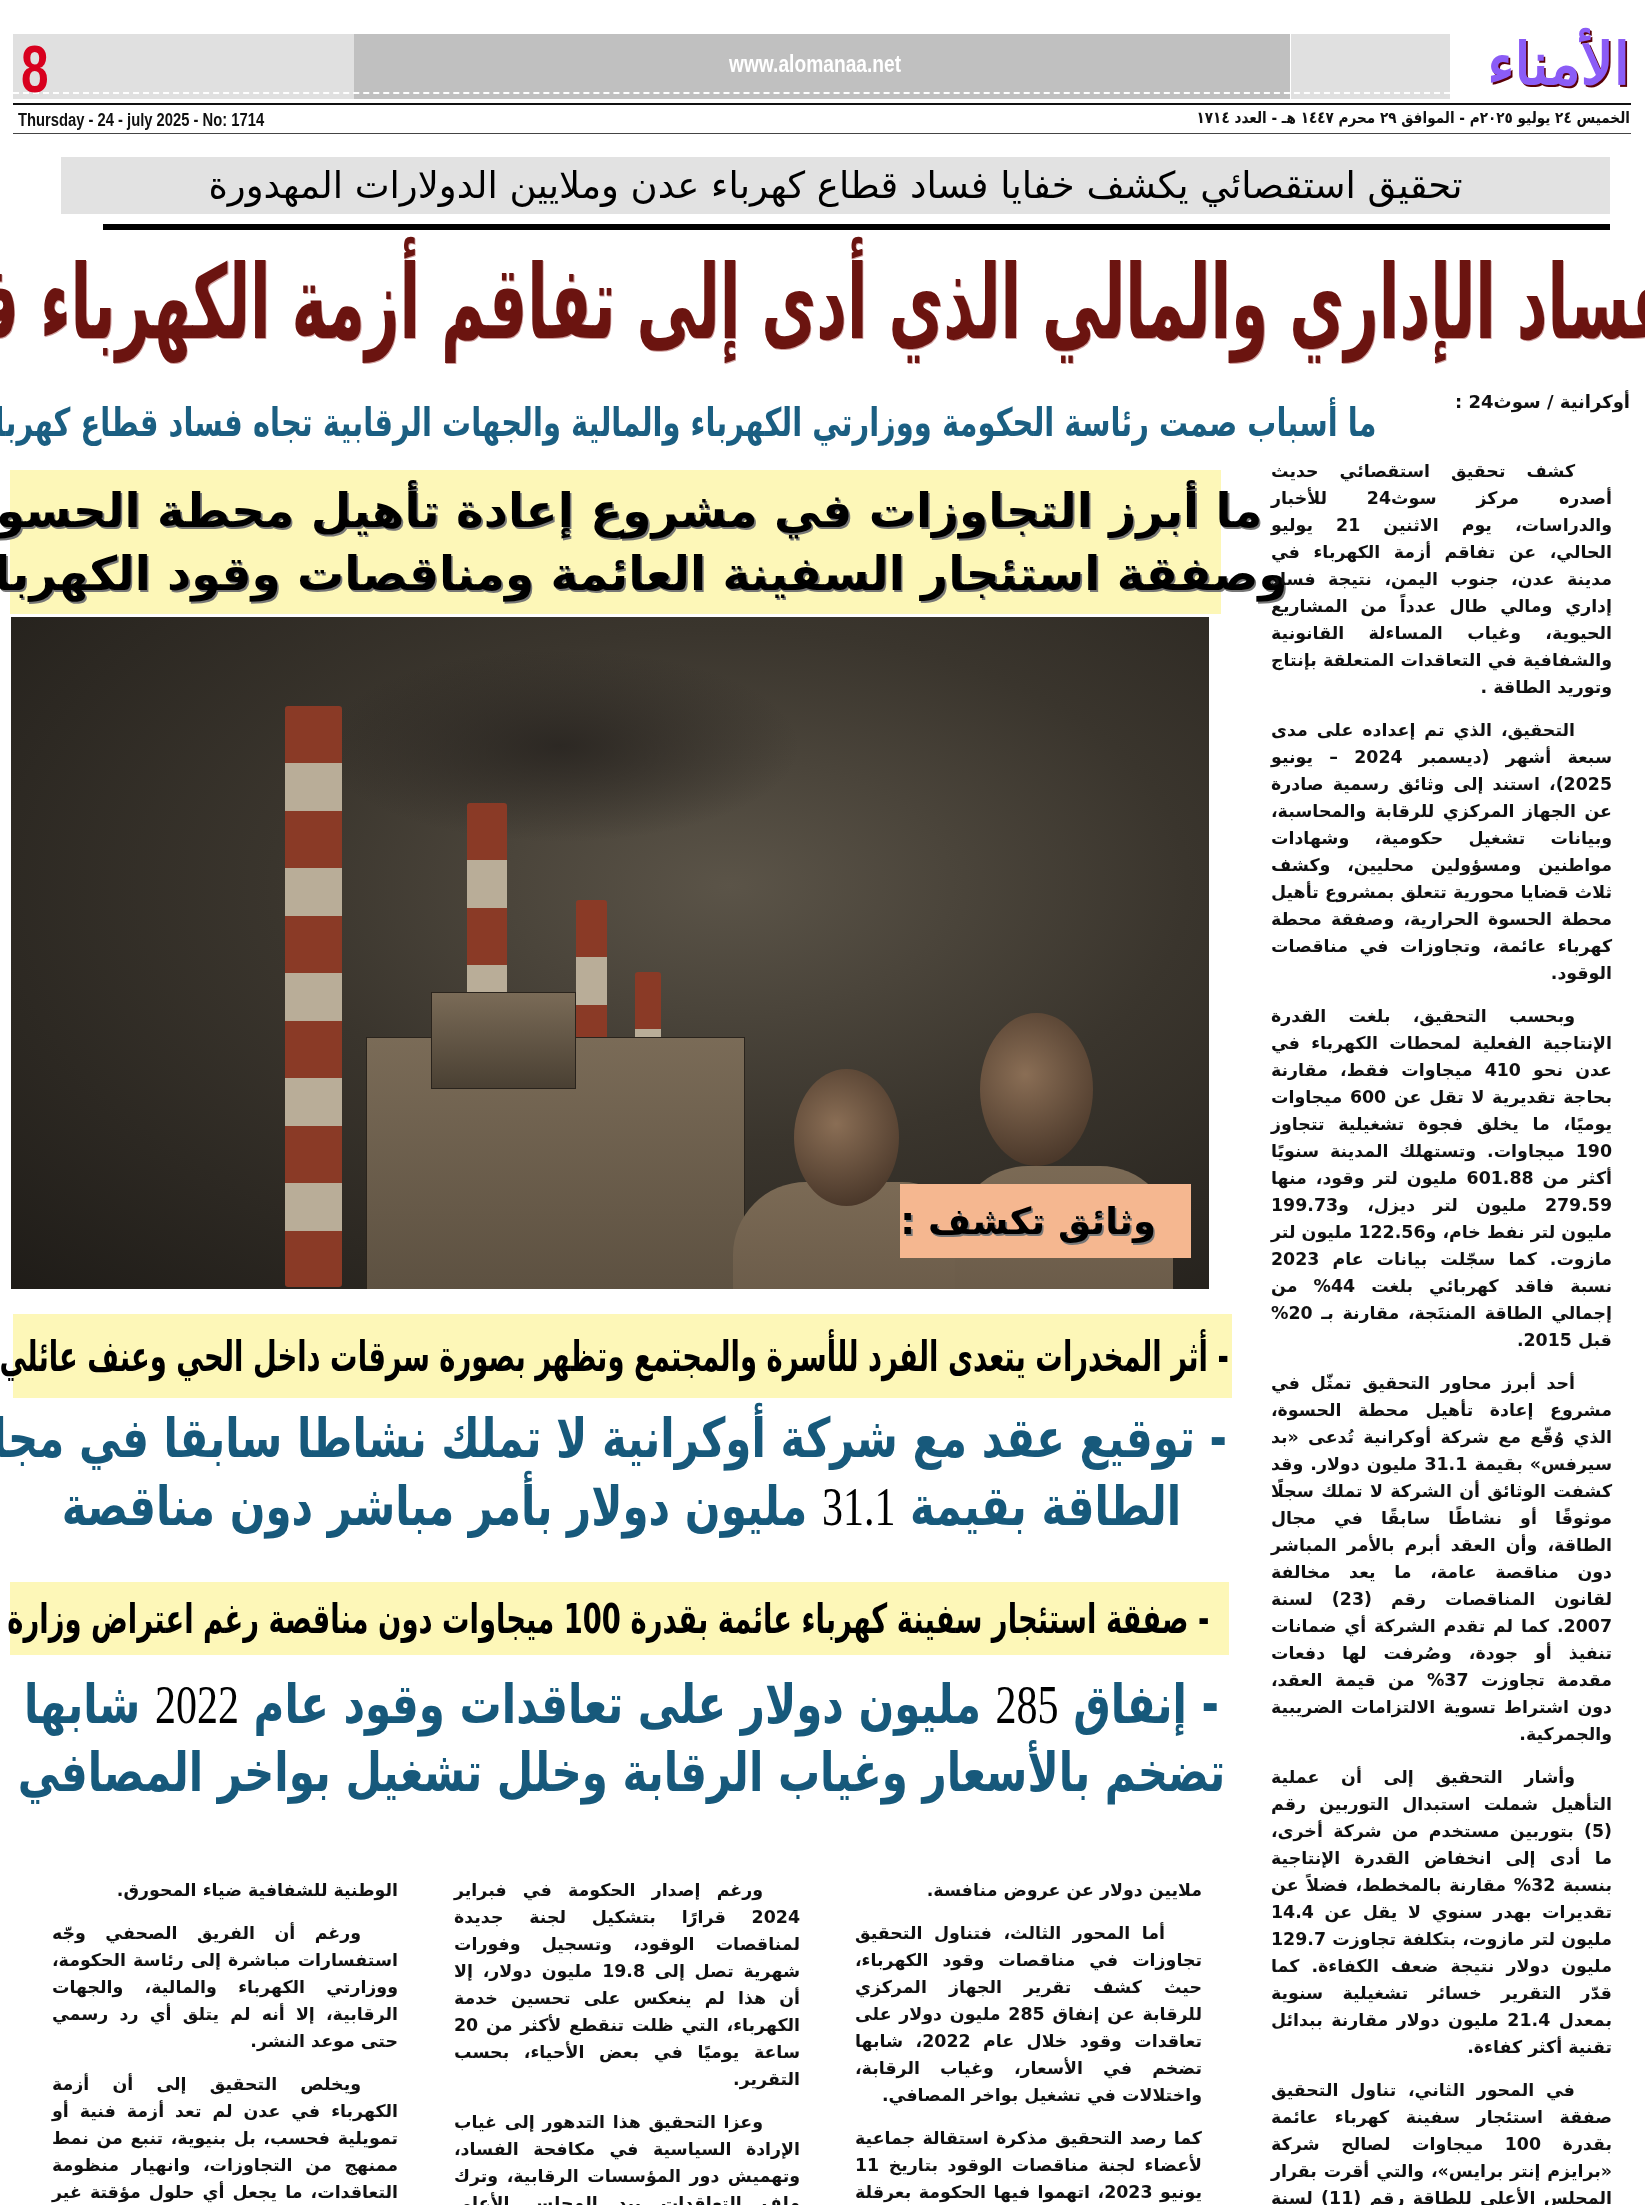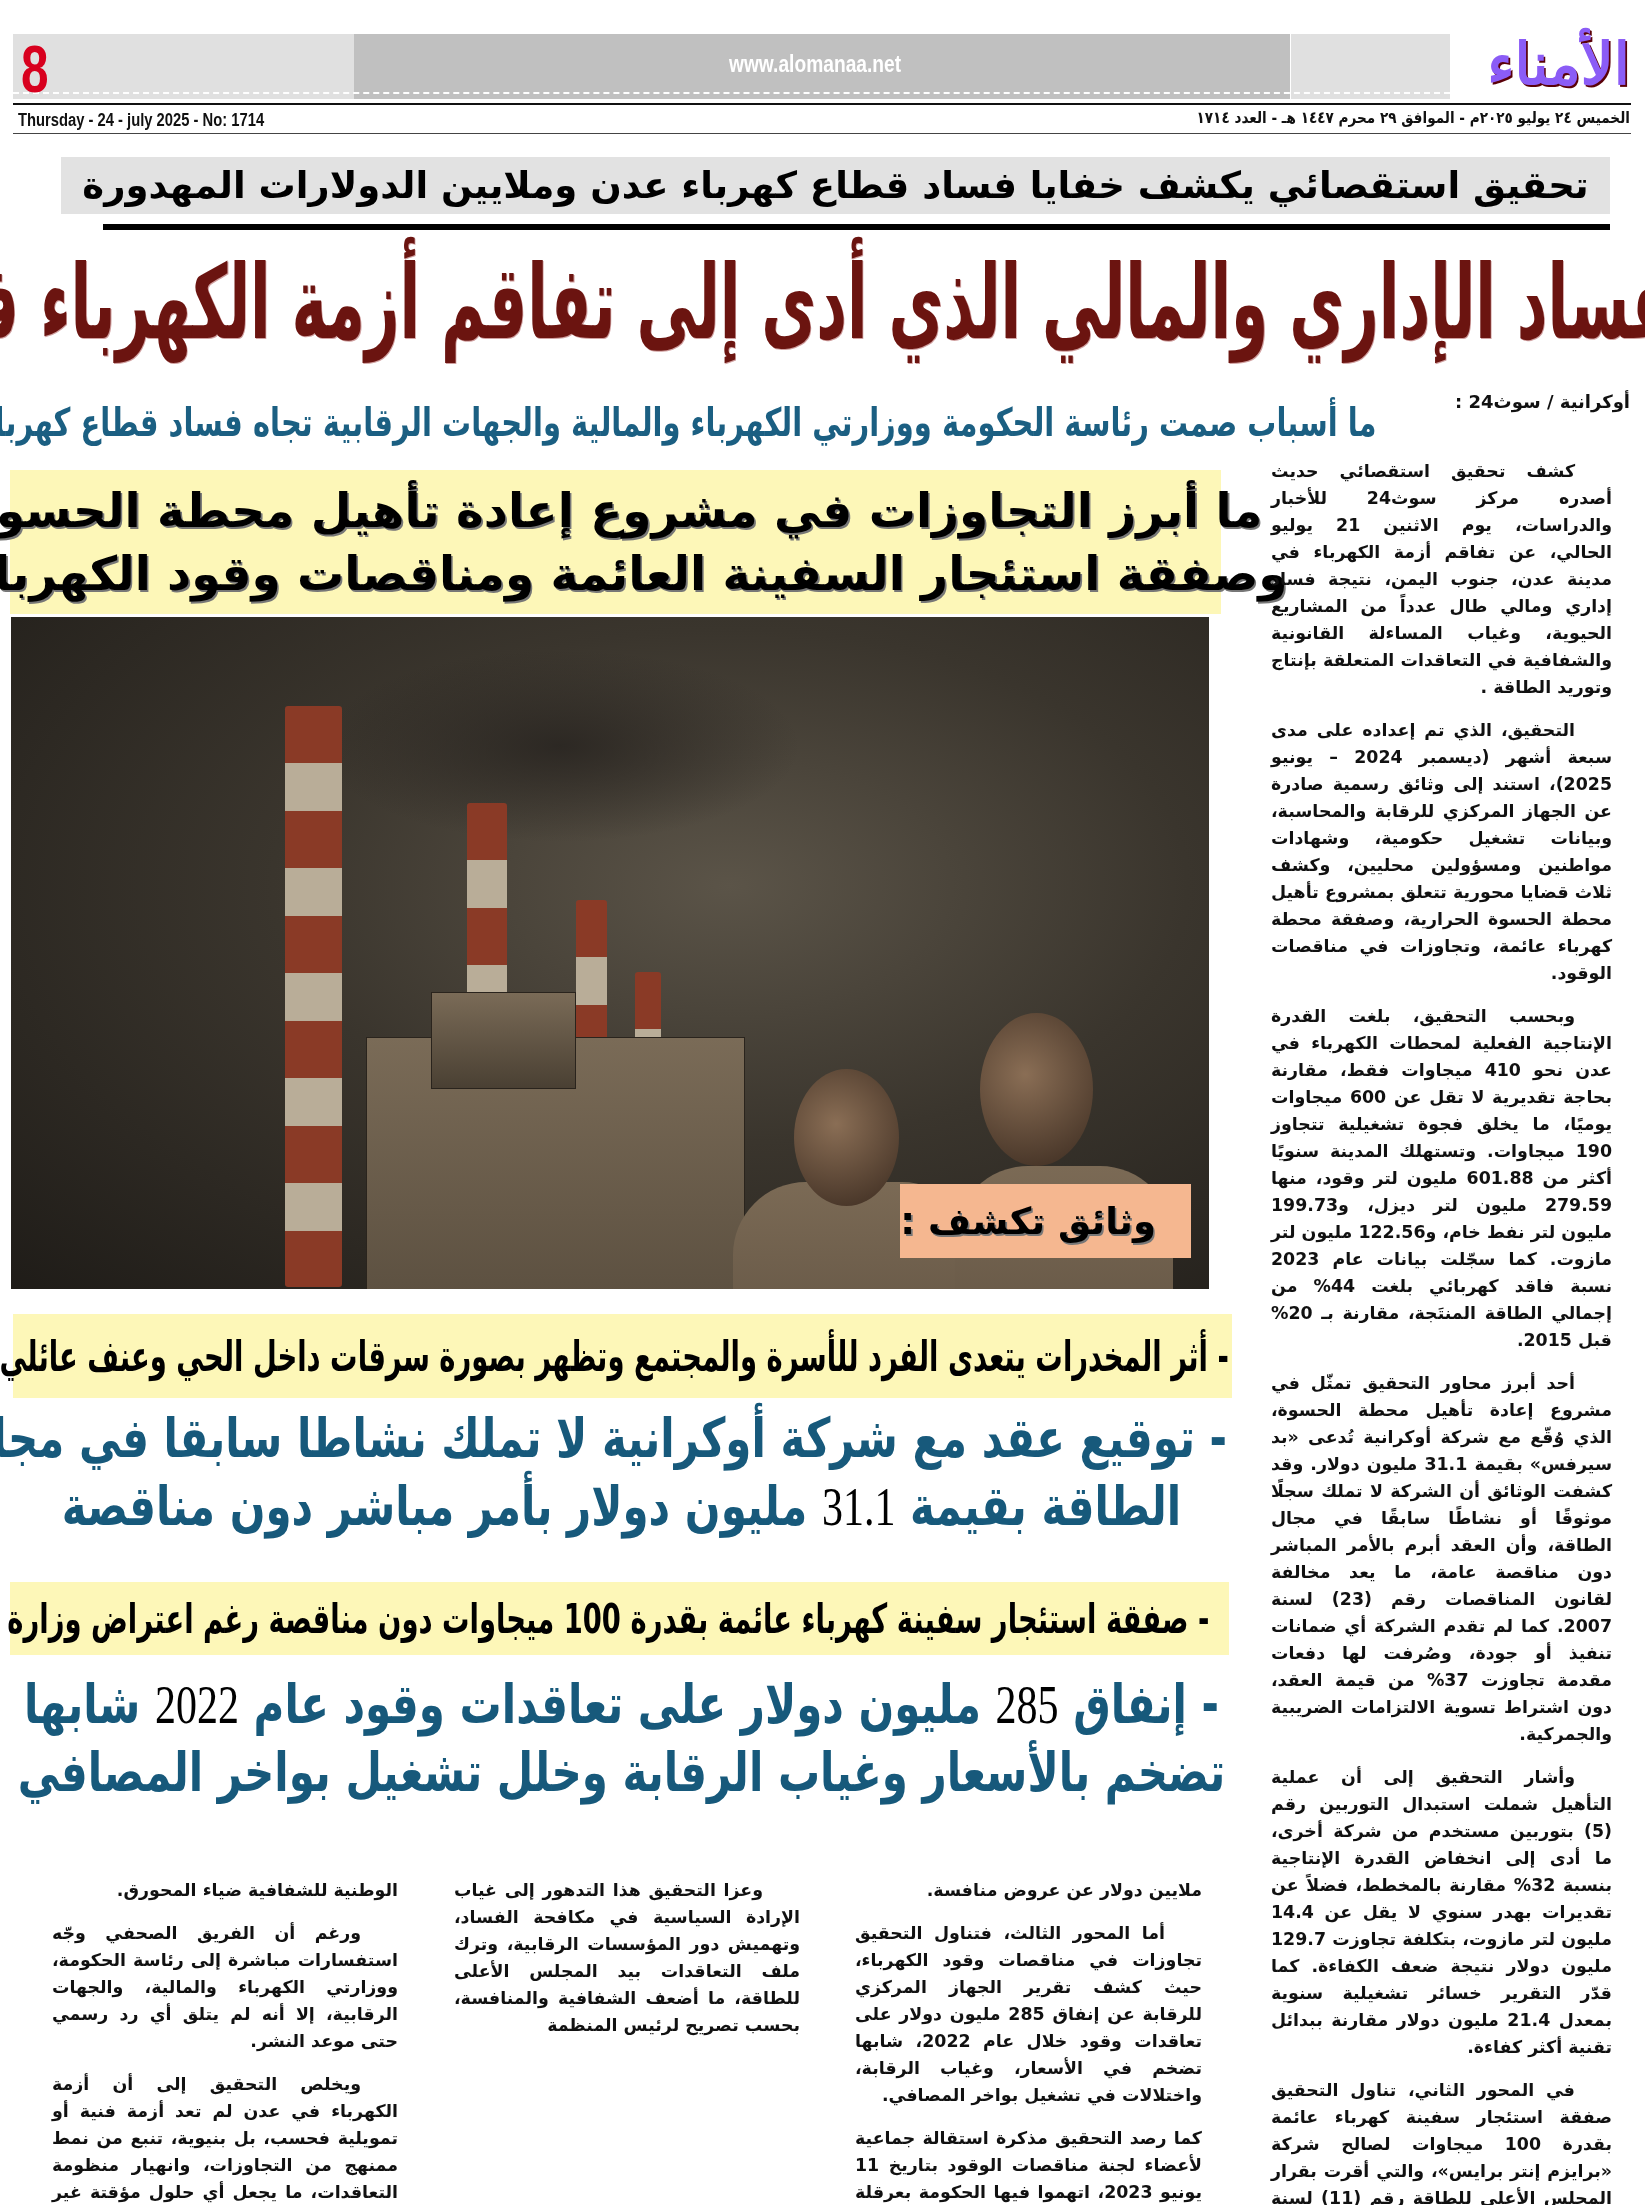--- a/index.html
+++ b/index.html
@@ -15,21 +15,21 @@
   .page-no { position: absolute; left: 21px; top: 37px; font-family: "Liberation Sans", sans-serif; font-weight: 700; font-size: 66px; line-height: 65px; color: #d8001e; transform: scaleX(0.75); transform-origin: left; }
   .site-url { position: absolute; left: 729px; top: 50px; font-family: "Liberation Sans", sans-serif; font-weight: 700; font-size: 24px; color: #ffffff; transform: scaleX(0.8); transform-origin: left; }
   .logo { position: absolute; right: 16px; top: 24px; font-family: "DejaVu Serif", serif; font-weight: 700; font-size: 58px; line-height: 81px; color: #8b5cf6; direction: rtl; text-shadow: 1.6px 1.6px 0 #5a0008; }
   .mast-rule { position: absolute; left: 13px; top: 103px; width: 1618px; height: 1.6px; background: #111; }
   .date-en { position: absolute; left: 18px; top: 110px; font-family: "Liberation Sans", sans-serif; font-weight: 700; font-size: 18px; color: #111; transform: scaleX(0.82); transform-origin: left; }
   .date-ar { position: absolute; right: 16px; top: 108px; font-family: "DejaVu Sans", sans-serif; font-weight: 700; font-size: 16px; color: #111; direction: rtl; transform: scaleX(0.85); transform-origin: right; }
   .date-rule { position: absolute; left: 13px; top: 133px; width: 1618px; height: 0.8px; background: #444; }
 
   
   .kicker { position: absolute; left: 61px; top: 157px; width: 1549px; height: 57px; background: #e2e2e2; display: flex; align-items: center; justify-content: center; direction: rtl; }
-  .kicker span { font-family: "DejaVu Sans", sans-serif; font-weight: 700; font-size: 37px; color: #000; white-space: nowrap; }
+  .kicker span { font-family: "DejaVu Sans", sans-serif; font-weight: 400; font-size: 37px; color: #000; white-space: nowrap; }
   .kicker-rule { position: absolute; left: 103px; top: 224px; width: 1507px; height: 5.7px; background: #000; }
   .main-title { position: absolute; left: 32px; top: 237px; width: 1602px; height: 129px; display: flex; align-items: center; justify-content: center; direction: rtl; }
   .main-title span { font-family: "DejaVu Sans", sans-serif; font-weight: 700; font-size: 60px; color: #6b1410; white-space: nowrap; letter-spacing: -1.6px; transform: scaleY(1.7); display: inline-block; text-shadow: 0.8px 0.8px 0 #d0a0a0; }
   .sub-q { position: absolute; left: 48px; top: 399px; width: 1162px; height: 48px; display: flex; align-items: center; justify-content: center; direction: rtl; }
   .sub-q span { font-family: "DejaVu Sans", sans-serif; font-weight: 700; font-size: 29px; color: #1b5f82; white-space: nowrap; transform: scaleY(1.35); display: inline-block; letter-spacing: -0.8px; }
 
   
   .ybox { position: absolute; left: 9.7px; top: 470px; width: 1211px; height: 144px; background: #fdf7b8; display: flex; flex-direction: column; align-items: center; justify-content: center; direction: rtl; }
   .ybox .ln { font-family: "DejaVu Sans", sans-serif; font-weight: 700; font-size: 47px; color: #000; line-height: 63px; white-space: nowrap; text-shadow: 1.6px 1.6px 0 #777; }
 
@@ -148,20 +148,21 @@
   <p class="ind">وبحسب تقرير رسمي، فإن تأخر الشركة في إرسال السفينة وتفعيلها تسبب في تمديد عقود محطات الديزل، ما كبّد الدولة 107 ملايين دولار سنويًا إضافية. كما ألزم قطاع الكهرباء بدفع 17.8 مليون دولار إضافية لتنفيذ خطوط النقل، وهو مبلغ يزيد بنحو 10</p>
 </div>
 
 <div class="col col-b1">
   <p>ملايين دولار عن عروض منافسة.</p>
   <p class="ind">أما المحور الثالث، فتناول التحقيق تجاوزات في مناقصات وقود الكهرباء، حيث كشف تقرير الجهاز المركزي للرقابة عن إنفاق 285 مليون دولار على تعاقدات وقود خلال عام 2022، شابها تضخم في الأسعار، وغياب الرقابة، واختلالات في تشغيل بواخر المصافي.</p>
   <p>كما رصد التحقيق مذكرة استقالة جماعية لأعضاء لجنة مناقصات الوقود بتاريخ 11 يونيو 2023، اتهموا فيها الحكومة بعرقلة العمل، واعتماد أسلوب شراء طارئ يخالف المادة (20) من لائحة قانون المناقصات.</p>
 </div>
 
 <div class="col col-b2">
+  <p class="ind">ورغم إصدار الحكومة في فبراير 2024 قرارًا بتشكيل لجنة جديدة لمناقصات الوقود، وتسجيل وفورات شهرية تصل إلى 19.8 مليون دولار، إلا أن هذا لم ينعكس على تحسين خدمة الكهرباء، التي ظلت تنقطع لأكثر من 20 ساعة يوميًا في بعض الأحياء، بحسب التقرير.</p>
   <p class="ind">وعزا التحقيق هذا التدهور إلى غياب الإرادة السياسية في مكافحة الفساد، وتهميش دور المؤسسات الرقابية، وترك ملف التعاقدات بيد المجلس الأعلى للطاقة، ما أضعف الشفافية والمنافسة، بحسب تصريح لرئيس المنظمة</p>
 </div>
 
 <div class="col col-b3">
   <p>الوطنية للشفافية ضياء المحورق.</p>
   <p class="ind">ورغم أن الفريق الصحفي وجّه استفسارات مباشرة إلى رئاسة الحكومة، ووزارتي الكهرباء والمالية، والجهات الرقابية، إلا أنه لم يتلق أي رد رسمي حتى موعد النشر.</p>
   <p class="ind">ويخلص التحقيق إلى أن أزمة الكهرباء في عدن لم تعد أزمة فنية أو تمويلية فحسب، بل بنيوية، تنبع من نمط ممنهج من التجاوزات، وانهيار منظومة التعاقدات، ما يجعل أي حلول مؤقتة غير كافية ما لم تُرافقها إصلاحات شاملة وجذرية.</p>
 </div>
 
 

